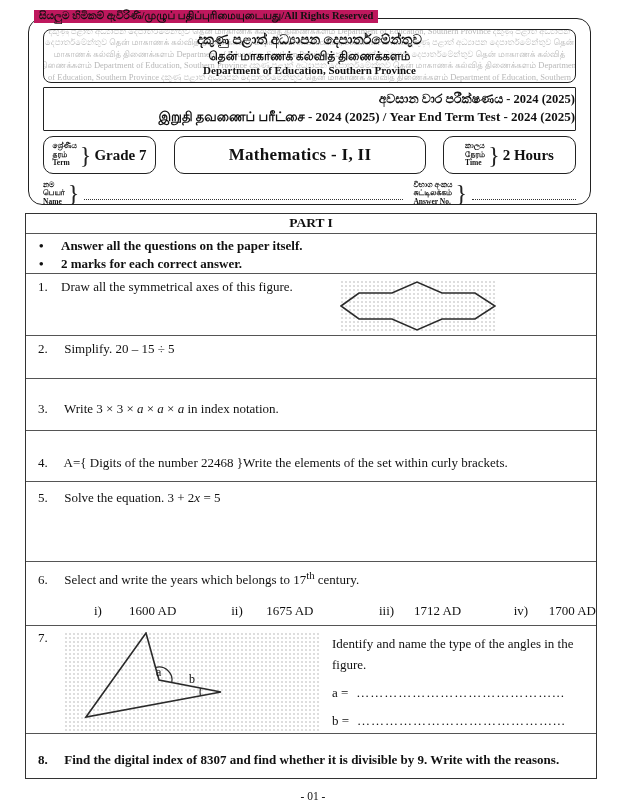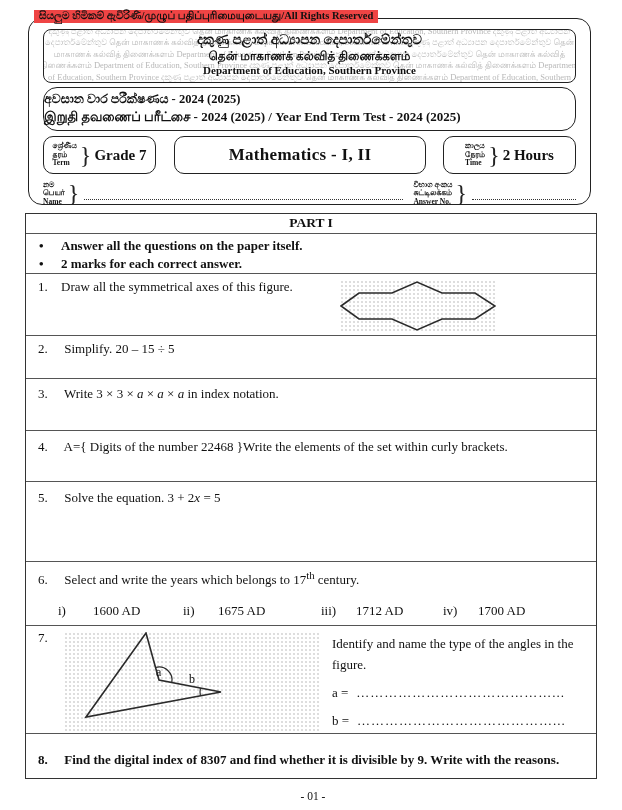--- a/index.html
+++ b/index.html
@@ -2,34 +2,34 @@
 <html><head>
 <meta charset="utf-8">
 <style>
   html,body { margin:0; padding:0; background:#ffffff; }
   .page { position:relative; width:622px; height:810px; background:#fff;
           font-family:"Liberation Serif","DejaVu Serif",serif; color:#111; overflow:hidden; }
 
   
   .header-outer { position:absolute; left:28px; top:18px; width:563px; height:187px;
                   border:1.6px solid #222; border-radius:14px; box-sizing:border-box; }
-  .rights { position:absolute; top:-9px; left:5px; background:#ef4444; padding:0 5px;
+  .rights { position:absolute; top:-9px; left:5px; background:#be185d; padding:0 5px;
             font-size:10.5px; font-weight:bold; white-space:nowrap; }
 
   .dept-box { position:relative; margin:10px 14px 0; height:54px; border:1.5px solid #222;
               border-radius:8px; overflow:hidden; text-align:center; box-sizing:border-box; background:#fff; }
   .watermark { position:absolute; left:-8px; right:-8px; top:-4px; bottom:-4px; z-index:0;
                font-size:8.5px; line-height:1.35; color:#b8b8b8; text-align:center; overflow:hidden; }
   .dept-line { position:relative; z-index:1; font-weight:bold; }
   .dept-si { font-size:13.5px; line-height:1.3; margin-top:1px; }
   .dept-ta { font-size:12px;  line-height:1.3; }
   .dept-en { font-size:11px; line-height:1.25; }
 
-  .title-box { margin:4px 14px 0; border:1.5px solid #222; border-radius:14px;
-               text-align:left; padding:3px 0 4px; }
+  .title-box { margin:4px 14px 0; border:1.5px solid #222; border-radius:1px;
+               text-align:right; padding:3px 0 4px; }
   .title-1 { font-weight:bold; font-size:12.5px; line-height:1.35; }
   .title-2 { font-weight:bold; font-size:13px;   line-height:1.4; }
 
   .info-row { display:flex; margin:5px 14px 0; height:38px; }
   .pill { border:1.5px solid #222; border-radius:10px; display:flex; align-items:center;
           justify-content:center; box-sizing:border-box; background:#fff;font-family:Liberation Serif, serif; }
   .grade-pill { width:113px; }
   .subject-pill { width:252px; margin-left:18px; font-size:17px; font-weight:bold; letter-spacing:.3px; }
   .time-pill { margin-left:auto; width:133px; }
   .tri-label { font-size:7.5px; font-weight:bold; line-height:1.15; text-align:left; }
@@ -47,34 +47,34 @@
   .qrow { border-top:1.4px solid #555; position:relative; box-sizing:border-box; font-size:13px; }
   .qrow:first-child { border-top:none; }
   .row-part1 { min-height:19px; text-align:center; font-weight:bold; font-size:13.5px; padding-top:1px; }
   .row-instr { min-height:38px; padding-top:3px; }
   .instr-line { display:flex; font-weight:bold; line-height:1.4; }
   .instr-bullet { width:22px; margin-left:13px; }
 
   .qnum { display:inline-block; margin-left:12px; min-width:23px; }
   .row-q1 { min-height:62px; display:flex; align-items:flex-start; padding-top:5px; }
   .row-q2 { min-height:43px; padding-top:5px; }
-  .row-q3 { min-height:52px; padding-top:7px; }
-  .row-q4 { min-height:51px; padding-top:8px; }
+  .row-q3 { min-height:52px; padding-top:22px; }
+  .row-q4 { min-height:51px; padding-top:24px; }
   .row-q5 { min-height:80px; padding-top:8px; }
   .row-q6 { min-height:64px; padding-top:6px; }
   .row-q7 { min-height:108px; display:flex; align-items:flex-start; padding-top:4px; }
   .row-q8 { min-height:45px; padding-top:18px;font-weight:bold; }
 
   .dotted-bg { background-image:radial-gradient(circle,#cfcfcf 0.6px, rgba(0,0,0,0) 0.95px);
                background-size:4px 4px; }
   .fig1 { margin-left:auto; margin-right:100px; margin-top:1px; width:156px; height:52px; }
   .fig7 { width:256px; height:100px; margin-left:3px; margin-top:2px; }
 
   .q6-options { display:flex; margin-top:15px; padding-left:32px; }
-  .opt { white-space:nowrap; }
+  .opt { white-space:nowrap;margin-left:36px; }
   .opt-num { display:inline-block; width:35px; }
   .opt-1 { width:125px; } .opt-2 { width:138px; } .opt-3 { width:122px; }
 
   .q7-right { width:252px; margin-left:12px; padding-top:4px; line-height:1.6; }
   .ansline { margin-top:7px; white-space:nowrap; overflow:hidden; }
   .ans-label { display:inline-block; margin-right:8px; }
   .leader-dots { letter-spacing:1px; }
 
   .page-num { position:absolute; left:4px; right:0; top:790px; text-align:center; font-size:11.5px; }
 

